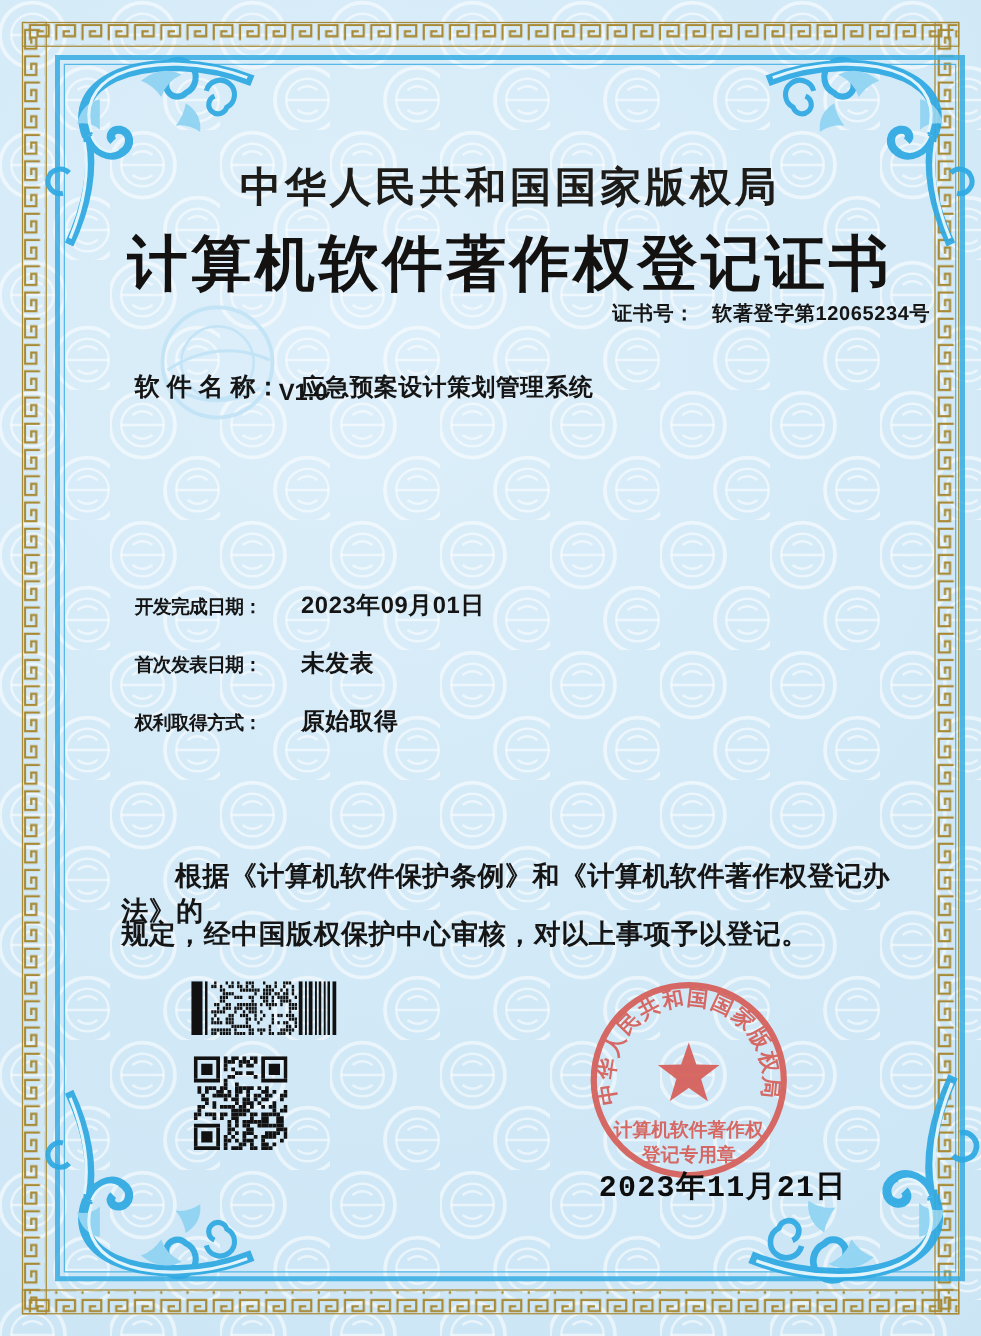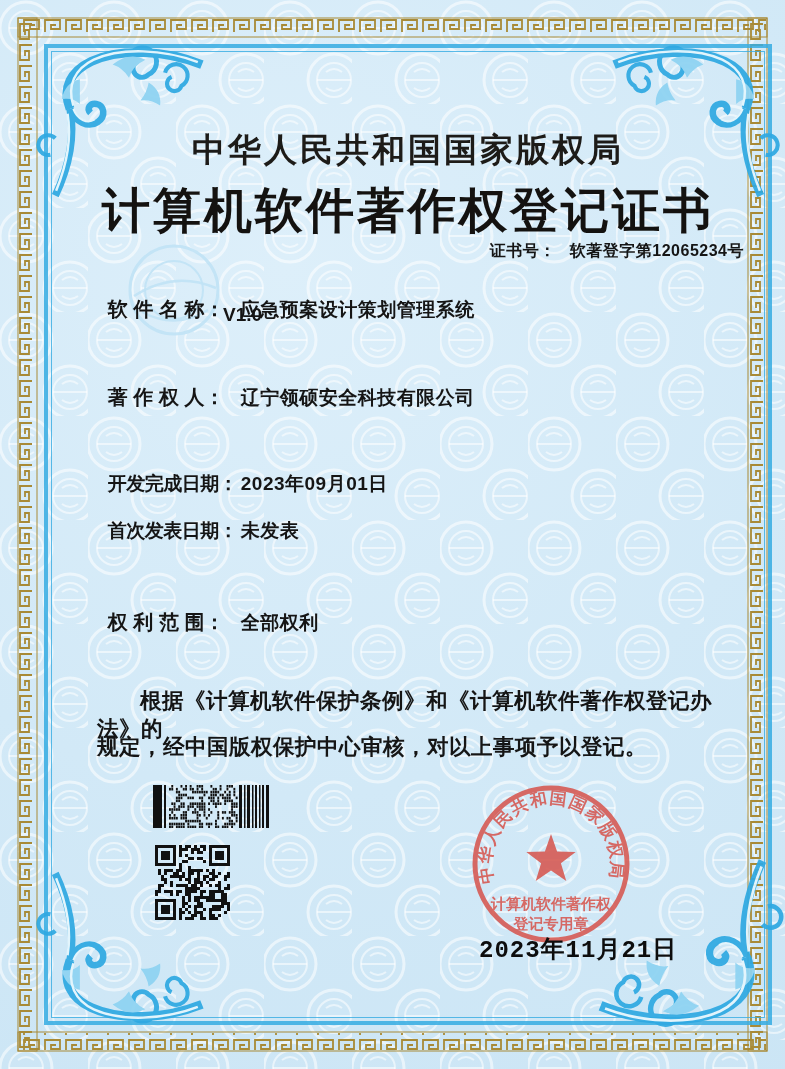--- a/index.html
+++ b/index.html
@@ -23,21 +23,21 @@
   .corner.br{right:30px;bottom:36px;width:190px;height:190px;transform:scale(-1,-1);}
   
   .authority{position:absolute;left:0;top:128px;width:100%;text-align:center;
     font-family:"Liberation Serif",serif;font-weight:600;font-size:33px;letter-spacing:3px;color:#1d1b18;}
   .cert-title{position:absolute;left:0;top:179px;width:100%;text-align:center;
     font-family:"Liberation Serif",serif;font-weight:700;font-size:48px;letter-spacing:3px;color:#141210;}
   .cert-no-row{position:absolute;top:241px;right:72px;font-size:16px;font-weight:700;letter-spacing:.5px;}
   .cert-no-row .lbl{margin-right:14px;margin-top:40px;}
   .field-row{position:absolute;left:90px;white-space:pre;}
   .flabel{display:inline-block;width:133px;font-size:20px;font-weight:700;letter-spacing:0;}
-  .flabel.tight{font-size:19px;letter-spacing:-.5px;}
+  .flabel.tight{font-size:15px;letter-spacing:-.5px;}
   .fvalue{font-size:19px;font-weight:700;letter-spacing:.5px;}
   .fvalue2{position:absolute;left:223px;font-size:19px;font-weight:700;}
   .statement{position:absolute;left:97px;width:638px;font-size:21.5px;font-weight:700;letter-spacing:.5px;line-height:28px;}
   .statement.indent{text-indent:43px;}
   .issue-date{position:absolute;left:479px;top:933px;font-family:Liberation Mono, monospace;
     font-weight:700;font-size:24px;letter-spacing:1px;color:#0d0d0d;}
   
   .seal{position:absolute;left:467px;top:780px;width:168px;height:168px;opacity:.88;}
   .seal text{font-family:"Liberation Sans",sans-serif;font-weight:700;fill:var(--seal-red,#d65750);}
   
@@ -139,36 +139,33 @@
 
   <div class="cert-no-row">
     <span class="lbl">证书号：</span><span>软著登字第12065234号</span>
   </div>
 
   <div class="field-row" style="top:278px">
     <span class="flabel">软 件 名 称：</span><span class="fvalue">应急预案设计策划管理系统</span>
   </div>
   <div class="fvalue2" style="top:304px">V1.0</div>
 
-  <div class="field-row" style="top:366px">
-    <span class="flabel">著 作 权 人：</span><span class="fvalue">辽宁领硕安全科技有限公司</span>
-  </div>
 
   <div class="field-row" style="top:453px">
     <span class="flabel tight">开发完成日期：</span><span class="fvalue">2023年09月01日</span>
   </div>
 
   <div class="field-row" style="top:500px">
     <span class="flabel tight">首次发表日期：</span><span class="fvalue">未发表</span>
   </div>
 
-
-  <div class="field-row" style="top:591px">
-    <span class="flabel">权 利 范 围：</span><span class="fvalue">全部权利</span>
+  <div class="field-row" style="top:546px">
+    <span class="flabel tight">权利取得方式：</span><span class="fvalue">原始取得</span>
   </div>
+
 
 
   <div class="statement" style="top:733px">规定，经中国版权保护中心审核，对以上事项予以登记。</div>
   <div class="statement indent" style="top:687px">根据《计算机软件保护条例》和《计算机软件著作权登记办法》的</div>
 
   <svg class="barcode" viewBox="0 0 117 43">
       <rect x="0" y="0" width="9" height="43" fill="#111"></rect>
       <rect x="11" y="0" width="2" height="43" fill="#111"></rect>
       <rect x="16" y="2.9" width="1.9" height="2.6" fill="#111"></rect>
       <rect x="16" y="23.199999999999996" width="1.9" height="2.6" fill="#111"></rect>

